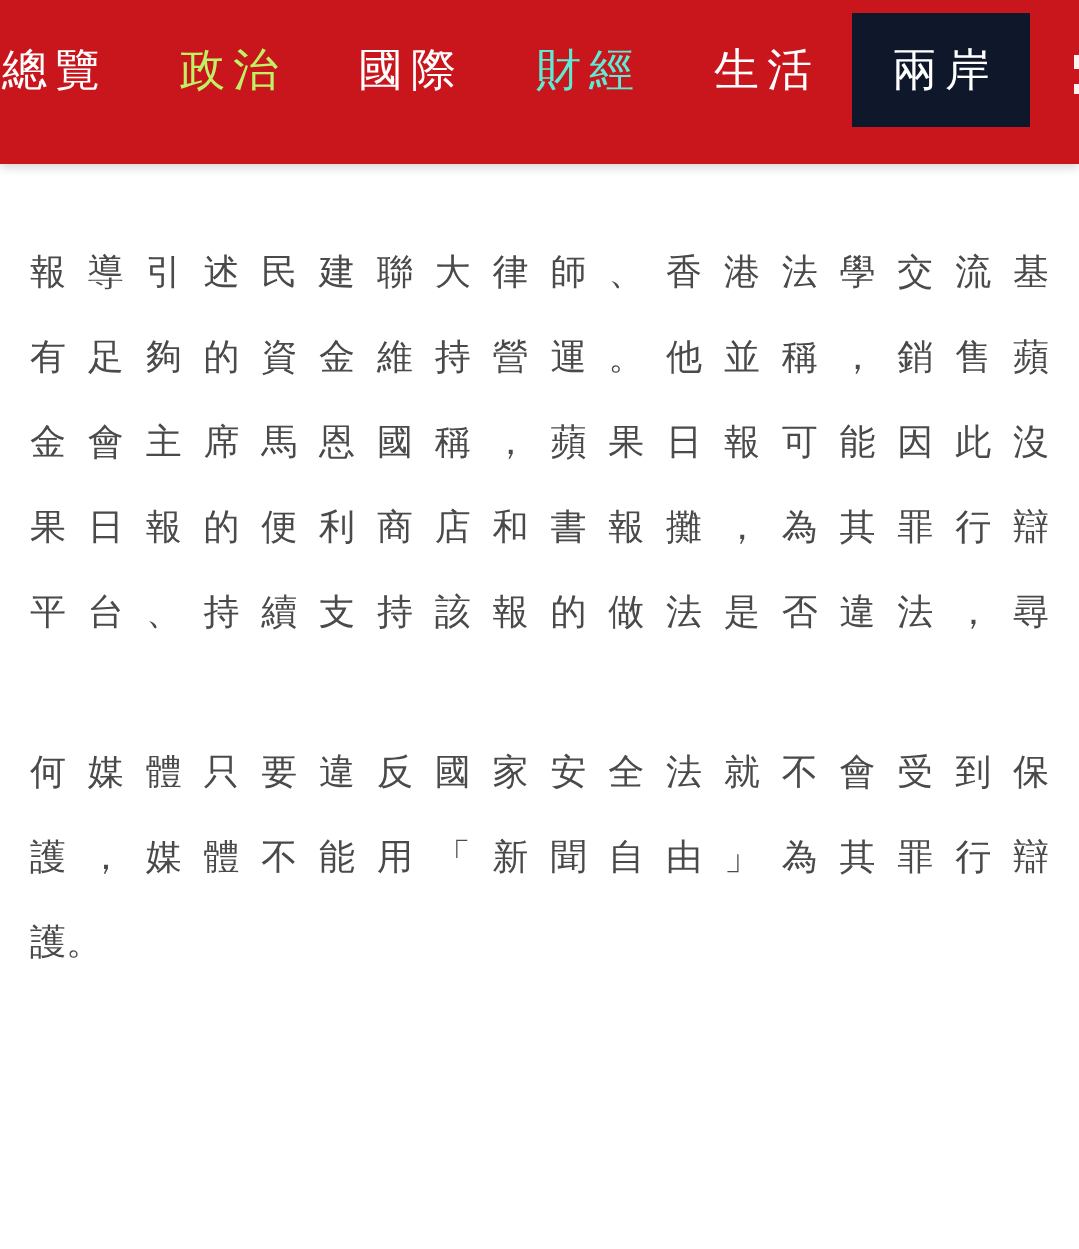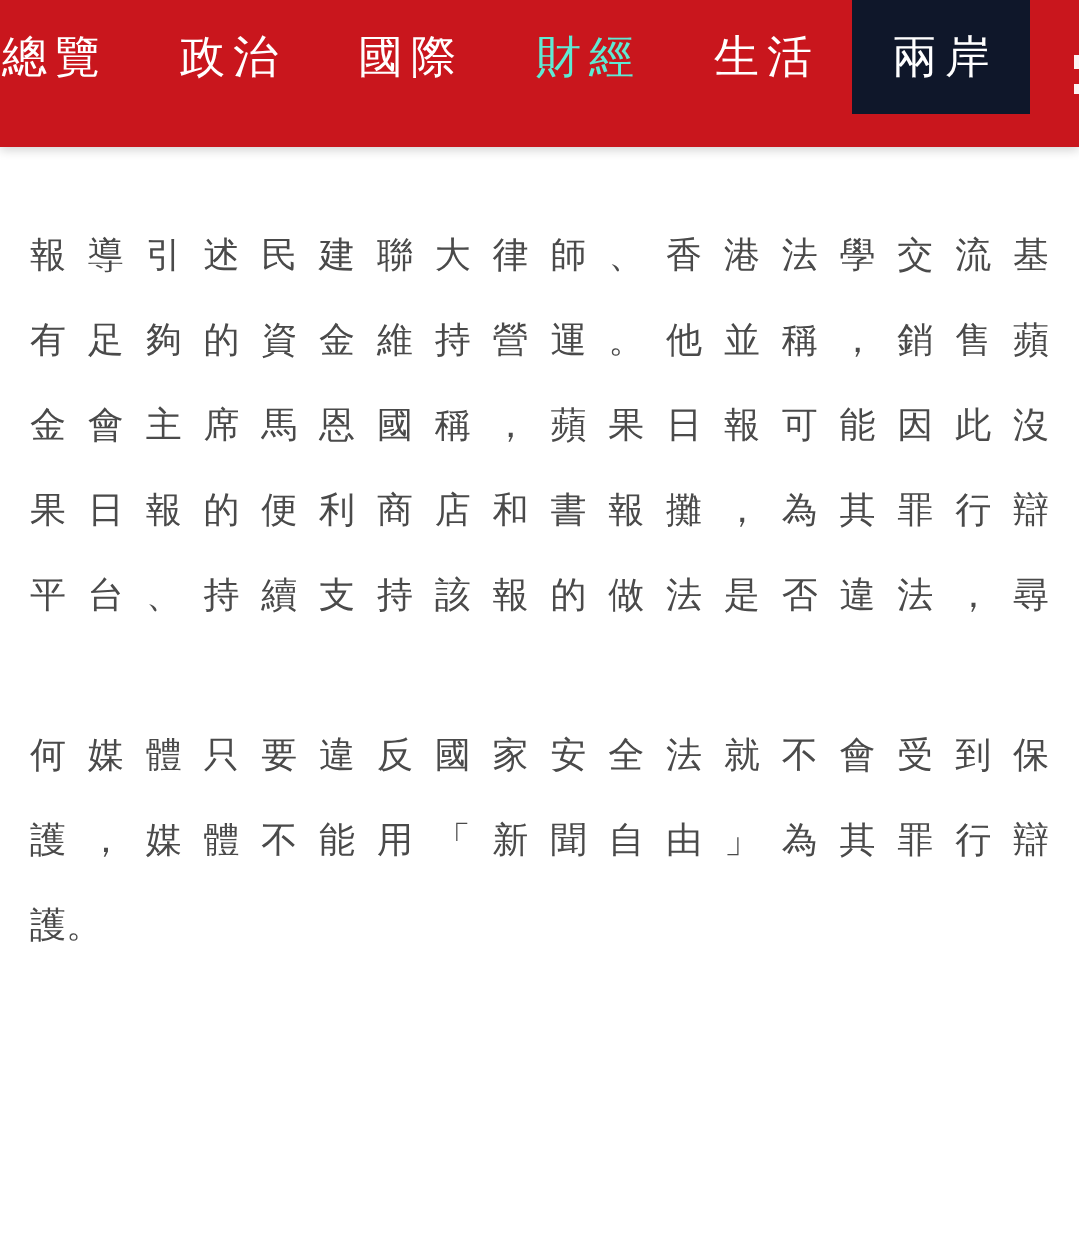--- a/index.html
+++ b/index.html
@@ -12,22 +12,23 @@
     position: relative;
     width: 1079px;
     height: 1249px;
     overflow: hidden;
     background: #ffffff;
   }
   
   .nav {
     position: relative;
     width: 100%;
-    height: 147px;
+    height: 164px;
     box-sizing: border-box;
+    padding-top: 13px;
     box-shadow: 0 3px 10px rgba(0,0,0,0.18);
     overflow: hidden;
     z-index: 2;
   }
   .tabs {
     display: flex;
     margin-left: -38px;
     height: 114px;
   }
   .tab {
@@ -76,21 +77,21 @@
   }
 </style>
 </head>
 <body>
 
 <div class="screen">
 
   <nav class="nav" id="nav" style="background: rgb(201, 22, 29);">
     <div class="tabs" id="tabs">
         <div class="tab" style="color: rgb(255, 255, 255);">總覽</div>
-        <div class="tab" style="color: #ffffff;">政治</div>
+        <div class="tab" style="color: #bef264;">政治</div>
         <div class="tab" style="color: rgb(255, 255, 255);">國際</div>
         <div class="tab" style="color: #5eead4;">財經</div>
         <div class="tab" style="color: rgb(255, 255, 255);">生活</div>
         <div class="tab" style="color: rgb(255, 255, 255); background: #0f172a; font-family: Liberation Mono, monospace;">兩岸</div>
       </div>
     <span class="tab-fragment"></span>
     <span class="tab-fragment f2"></span>
   </nav>
 
   <main class="article" id="article" style="color: rgb(74, 74, 74);">

